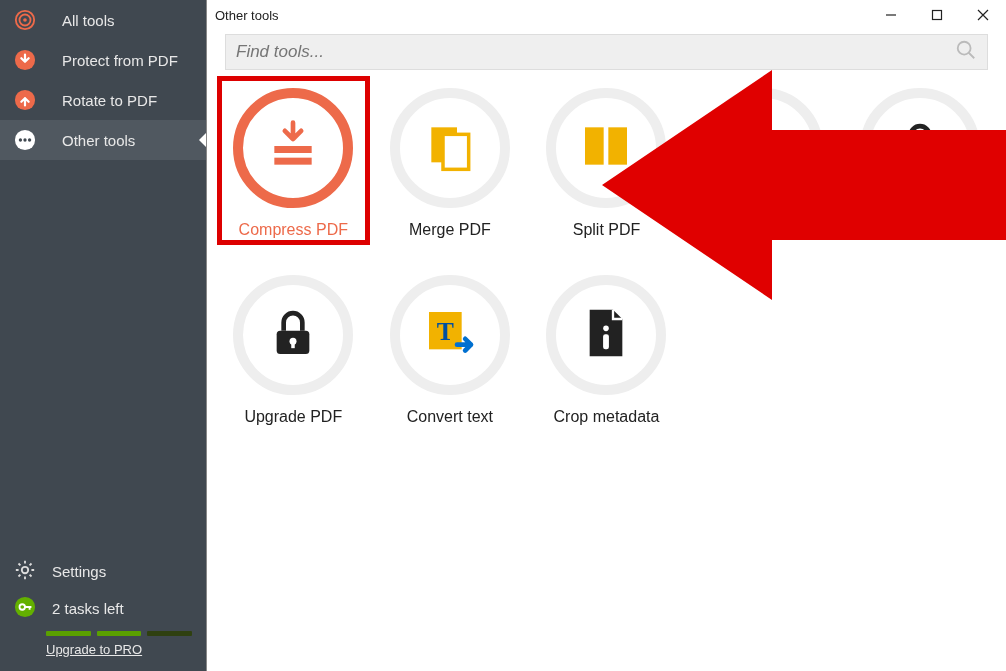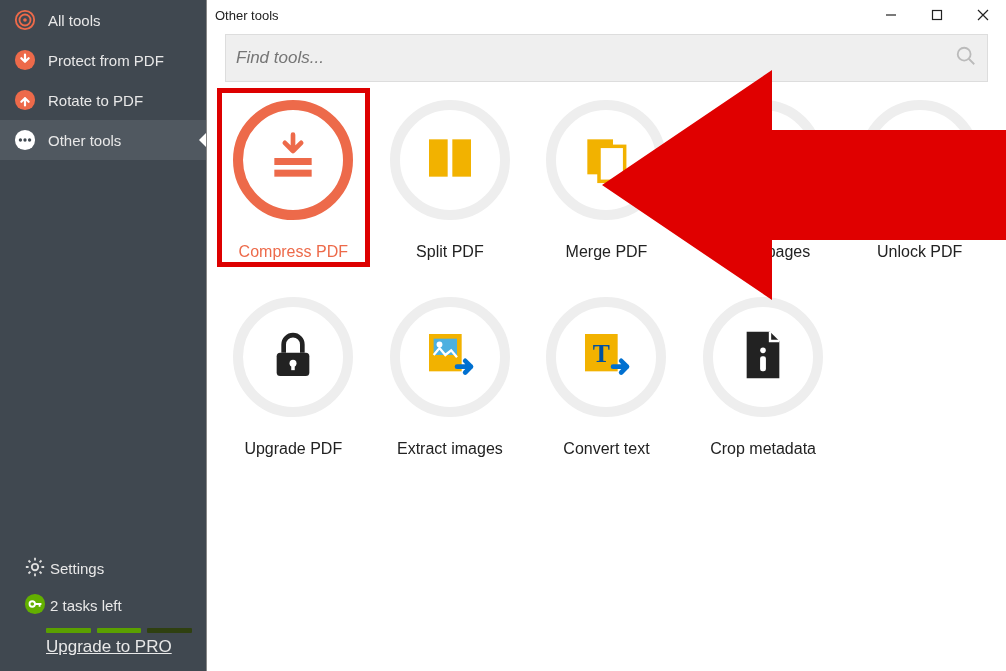--- a/index.html
+++ b/index.html
@@ -17,41 +17,41 @@
     background: #404850;
     color: #e8e8e8;
     display: flex;
     flex-direction: column;
     font-size: 15px;
   }
   .nav-items { flex: 1; }
   .nav-item {
     display: flex;
     align-items: center;
-    gap: 12px;
+    gap: 26px;
     padding: 9px 14px;
     cursor: pointer;
     position: relative;
   }
   .nav-item.selected { background: #505860; }
   .nav-item .nav-icon {
     width: 22px; height: 22px;
     display: flex; align-items: center; justify-content: center;
   }
   .nav-item .arrow {
     position:absolute; right:0; top:50%; transform:translateY(-50%);
     width:0;height:0;border-top:7px solid transparent;border-bottom:7px solid transparent;border-right:7px solid #fff;
   }
   .sidebar-bottom { padding: 8px 0 14px 0; }
-  .sb-row { display:flex; align-items:center; gap:4px; padding:6px 24px; cursor:pointer; }
+  .sb-row { display:flex; align-items:center; gap:16px; padding:6px 14px; cursor:pointer; }
   .progress { display:flex; gap:6px; padding:4px 14px 4px 46px; }
   .progress .bar { width:46px; height:5px; background:#5aa000; border-radius:1px;}
   .progress .bar.dim { background:#2f4010; }
   .upgrade { padding:0 14px 0 46px; }
-  .upgrade span { text-decoration: underline; cursor:pointer; font-size:17px; }
+  .upgrade span { text-decoration: underline; cursor:pointer; font-size:13px; }
 
   
   .main {
     flex:1;
     background:#fff;
     position: relative;
     display:flex;
     flex-direction:column;
     border-left:1px solid #888;
   }
@@ -62,21 +62,21 @@
     padding-left:8px;
     font-size:13px;
     color:#222;
   }
   .win-buttons { display:flex; margin-left:auto; }
   .win-btn { width:46px; height:30px; display:flex; align-items:center; justify-content:center; cursor:pointer; }
 
   .search-wrap { padding: 4px 18px 14px 18px; }
   .search {
     width:100%;
-    height:48px;
+    height:36px;
     background:#efefef;
     border:1px solid #ddd;
     display:flex;
     align-items:center;
     padding:0 10px;
     gap:8px;
   }
   .search input {
     flex:1; border:none; background:transparent; outline:none;
     font-size:17px; font-style:italic; color:#888;
@@ -97,21 +97,21 @@
     padding:4px;
   }
   .tool .circle {
     width:120px; height:120px;
     border-radius:50%;
     border:10px solid #eee;
     display:flex; align-items:center; justify-content:center;
     background:#fff;
   }
   .tool.highlight .circle { border-color:#ed6a4a; }
-  .tool .label { margin-top:23px; font-size:16px; color:#222; text-align:center;}
+  .tool .label { margin-top:13px; font-size:16px; color:#222; text-align:center;}
   .tool.highlight .label { color:#ed6a4a; }
   .tool.highlight::after{
     content:"";
     position:absolute;
     top:-8px; left:-8px; right:-8px; bottom:-2px;
     border:5px solid #d00;
     pointer-events:none;
   }
 
   
@@ -246,38 +246,38 @@
             </svg>
       </span>
         </div>
       <div class="label">Compress PDF</div>
     </div>
 
     <div class="tool">
       <div class="circle">
           <span>
         <svg width="56" height="56" viewBox="0 0 48 48">
+              <rect x="8" y="8" width="22" height="30" fill="#f2b200"></rect>
+              <rect x="18" y="14" width="22" height="30" fill="#fff" stroke="#f2b200" stroke-width="3"></rect>
+            </svg>
+      </span>
+        </div>
+      <div class="label">Merge PDF</div>
+    </div>
+
+    <div class="tool">
+      <div class="circle">
+          <span>
+        <svg width="56" height="56" viewBox="0 0 48 48">
               <rect x="6" y="8" width="16" height="32" fill="#f2b200"></rect>
               <rect x="26" y="8" width="16" height="32" fill="#f2b200"></rect>
             </svg>
       </span>
         </div>
       <div class="label">Split PDF</div>
-    </div>
-
-    <div class="tool">
-      <div class="circle">
-          <span>
-        <svg width="56" height="56" viewBox="0 0 48 48">
-              <rect x="8" y="8" width="22" height="30" fill="#f2b200"></rect>
-              <rect x="18" y="14" width="22" height="30" fill="#fff" stroke="#f2b200" stroke-width="3"></rect>
-            </svg>
-      </span>
-        </div>
-      <div class="label">Merge PDF</div>
     </div>
 
     <div class="tool">
       <div class="circle">
           <span>
         <svg width="56" height="56" viewBox="0 0 48 48">
               <path d="M10 12h28M18 12V8h12v4M14 12l2 30h16l2-30" fill="none" stroke="#222" stroke-width="3" stroke-linejoin="round"></path>
               <path d="M20 18v18M24 18v18M28 18v18" stroke="#222" stroke-width="3"></path>
             </svg>
       </span>
@@ -308,34 +308,20 @@
               <rect x="22.5" y="31" width="3" height="6" fill="#fff"></rect>
               <path d="M16 22v-7a8 8 0 0 1 16 0v7" fill="none" stroke="#222" stroke-width="4"></path>
             </svg>
       </span>
         </div>
       <div class="label">Upgrade PDF</div>
     </div>
 
 
 
-    <div class="tool">
-      <div class="circle">
-          <span>
-        <svg width="56" height="56" viewBox="0 0 48 48">
-              <rect x="6" y="6" width="28" height="32" fill="#f2b200"></rect>
-              <rect x="10" y="10" width="20" height="14" fill="#4db0e0"></rect>
-              <circle cx="15" cy="15" r="2.5" fill="#fff"></circle>
-              <path d="M10 24l5-6 5 6 5-4 5 6" fill="none" stroke="#fff" stroke-width="2"></path>
-              <path d="M30 34h12m0 0l-5-5m5 5l-5 5" stroke="#0070d0" stroke-width="4" fill="none" stroke-linecap="round" stroke-linejoin="round"></path>
-            </svg>
-      </span>
-        </div>
-      <div class="label">Extract images</div>
-    </div>
 
     <div class="tool">
       <div class="circle">
           <span>
         <svg width="56" height="56" viewBox="0 0 48 48">
               <rect x="6" y="6" width="28" height="32" fill="#f2b200"></rect>
               <text x="20" y="30" font-size="22" font-family="Georgia" font-weight="bold" fill="#0050a0" text-anchor="middle">T</text>
               <path d="M30 34h12m0 0l-5-5m5 5l-5 5" stroke="#0070d0" stroke-width="4" fill="none" stroke-linecap="round" stroke-linejoin="round"></path>
             </svg>
       </span>

